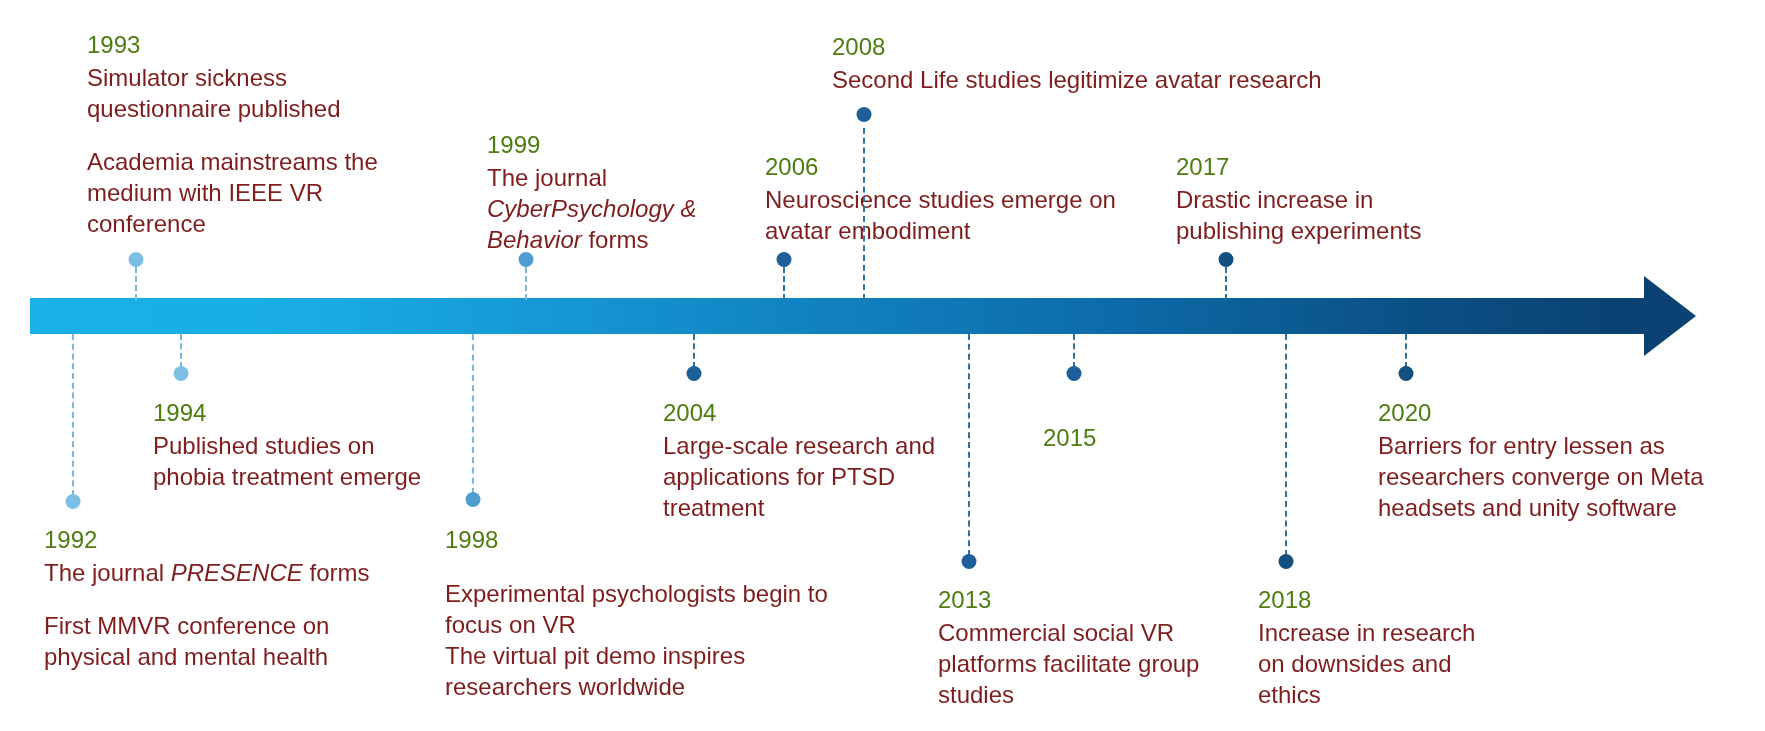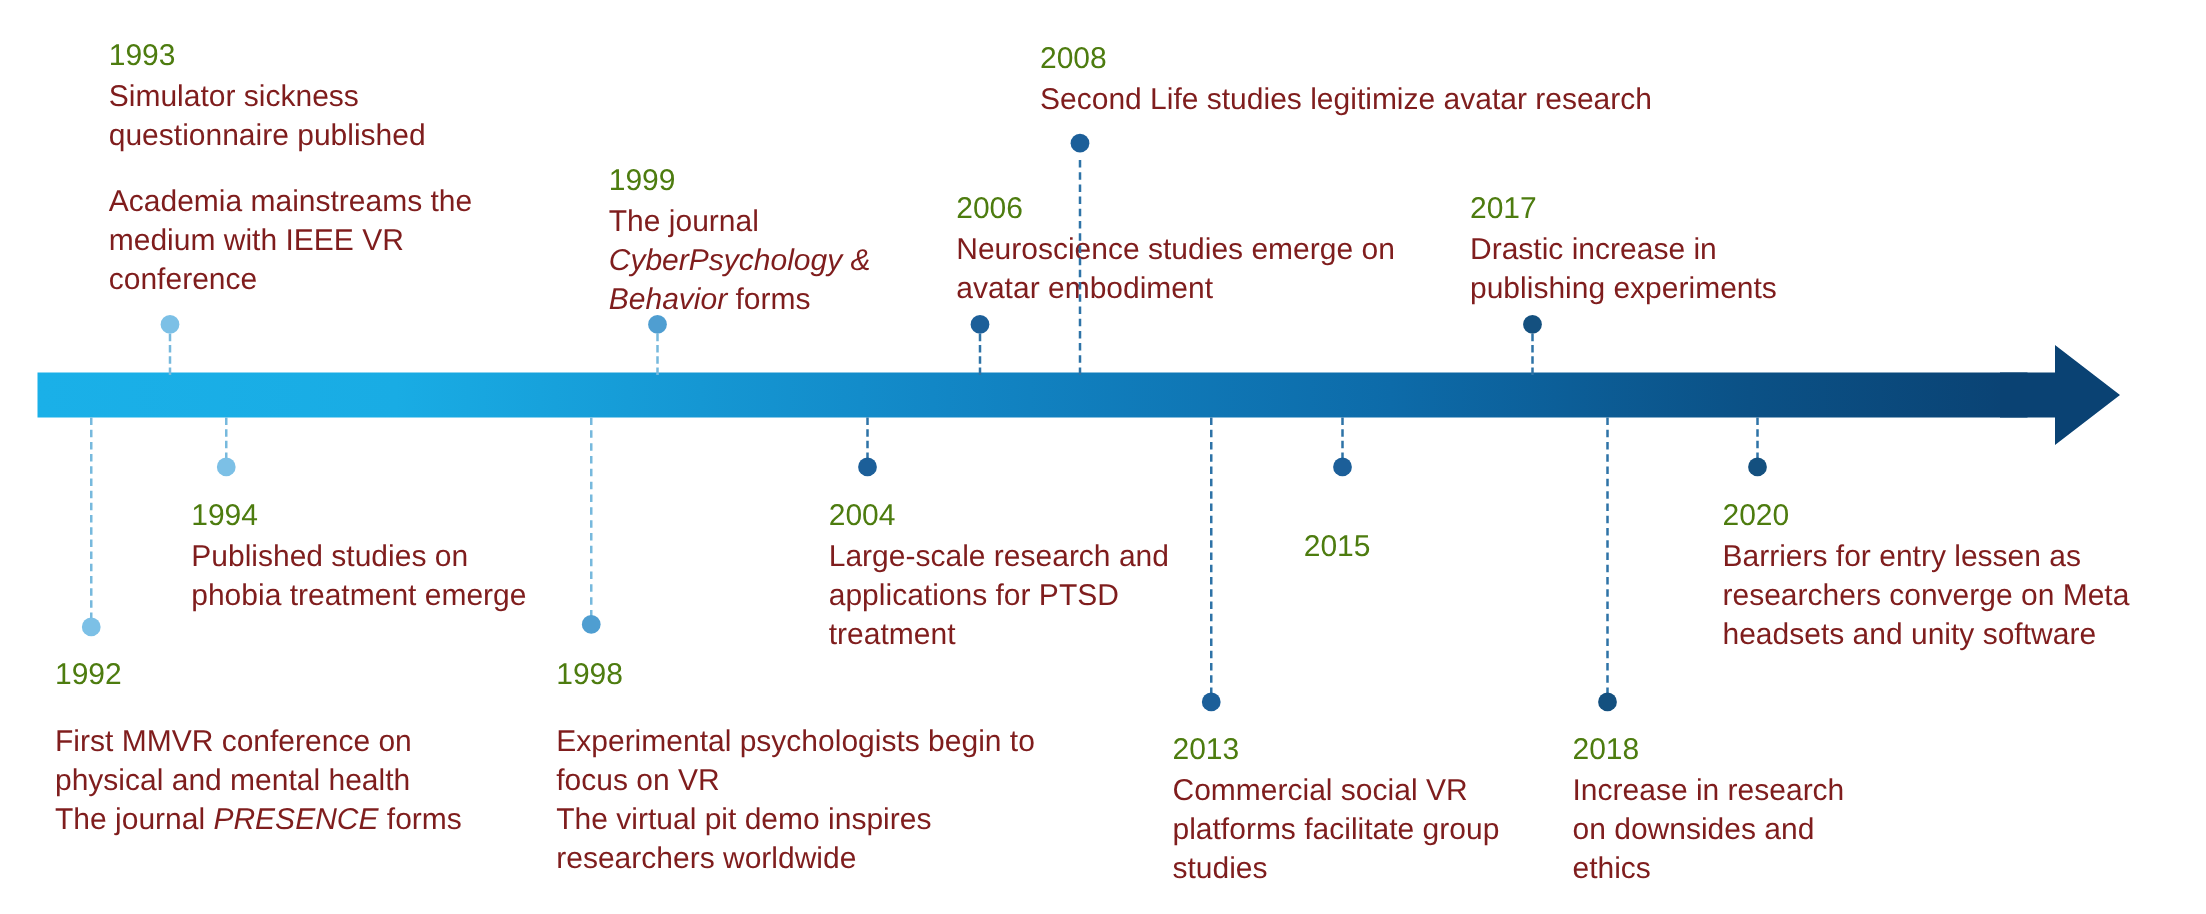--- a/index.html
+++ b/index.html
@@ -124,22 +124,22 @@
   <div class="dot darker" style="left:1226px; top:252px;"></div>
   <div class="entry" style="left:1176px; top:150px; width:300px;">
     <div class="year">2017</div>
     <div class="desc">Drastic increase in publishing experiments</div>
   </div>
 
   <div class="connector" style="left:72px; top:334px; height:162px;"></div>
   <div class="dot" style="left:73px; top:494px;"></div>
   <div class="entry" style="left:44px; top:523px; width:360px;">
     <div class="year">1992</div>
+    <div class="desc"><span>The journal </span><em>PRESENCE</em><span> forms</span></div>
     <div class="desc second">First MMVR conference on physical and mental health</div>
-    <div class="desc"><span>The journal </span><em>PRESENCE</em><span> forms</span></div>
   </div>
 
   <div class="connector" style="left:180px; top:334px; height:34px;"></div>
   <div class="dot" style="left:181px; top:366px;"></div>
   <div class="entry" style="left:153px; top:396px; width:300px;">
     <div class="year">1994</div>
     <div class="desc">Published studies on phobia treatment emerge</div>
   </div>
 
   <div class="connector" style="left:472px; top:334px; height:160px;"></div>

